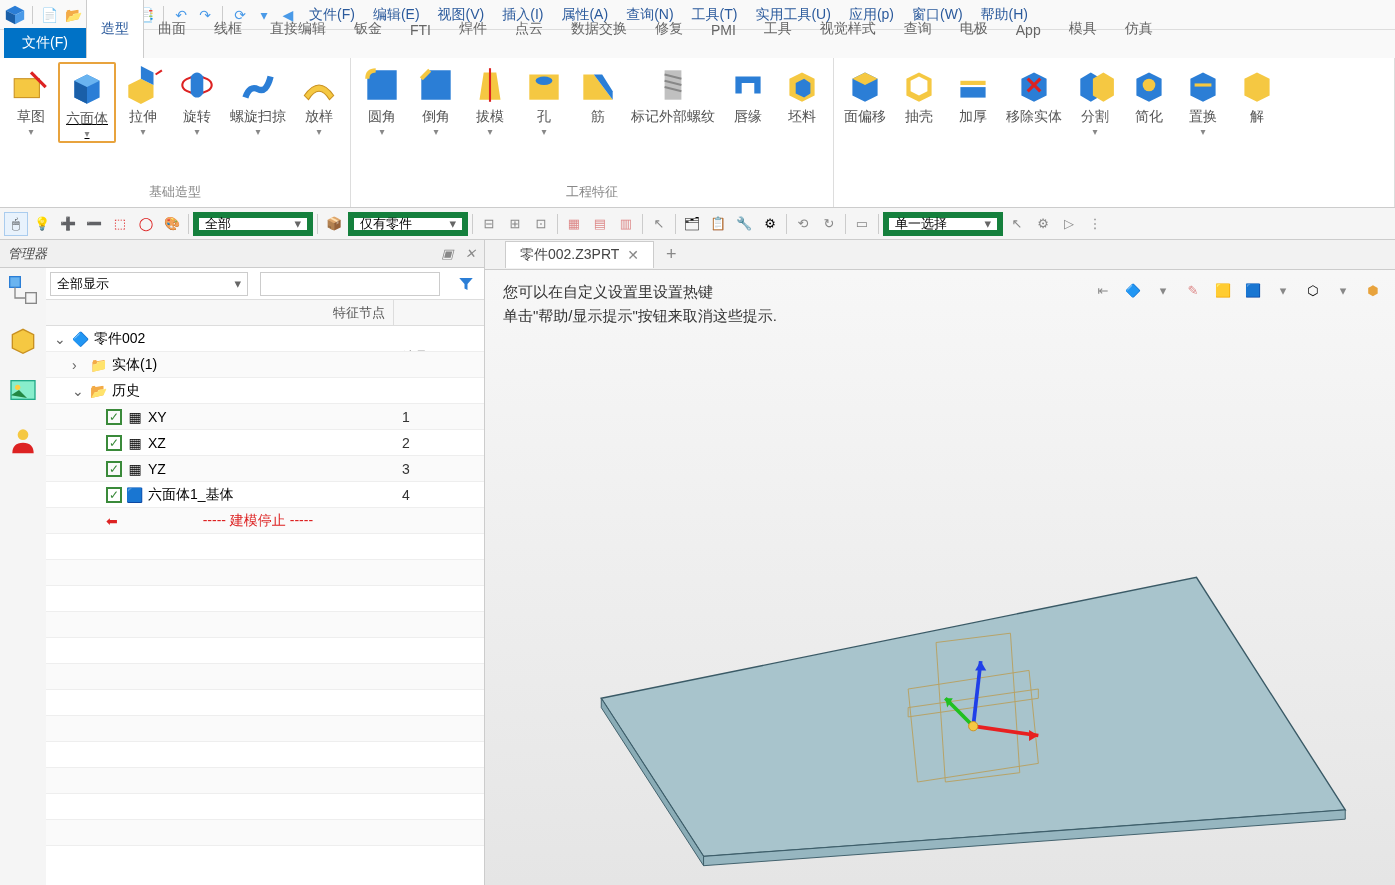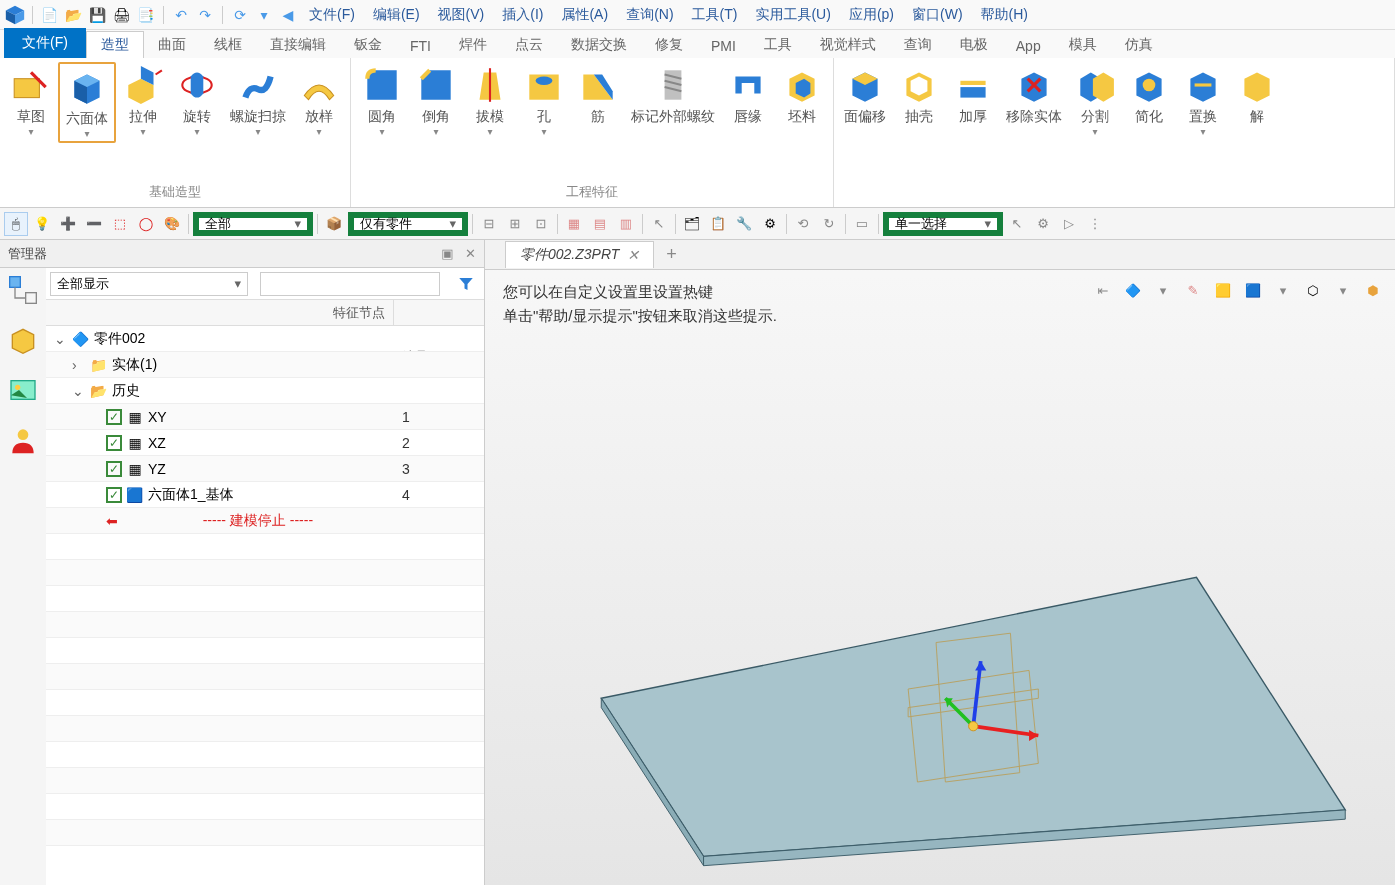--- a/index.html
+++ b/index.html
@@ -6,48 +6,48 @@
 body { background: #f0f0f0; width: 1395px; height: 885px; overflow: hidden; font-size: 13px; }
 
 
 .qat { height: 30px; background: #f9f9f9; display: flex; align-items: center; padding: 0 4px; gap: 2px; border-bottom: 1px solid #ddd; }
 .qat-icon { width: 22px; height: 22px; display: flex; align-items: center; justify-content: center; cursor: pointer; font-size: 14px; }
 .qat-sep { width: 1px; height: 18px; background: #ccc; margin: 0 4px; }
 .menu-label { padding: 0 8px; color: #2b5a9c; cursor: pointer; font-size: 14px; white-space: nowrap; }
 
 
 .ribbon-tabs { height: 28px; background: #f9f9f9; display: flex; align-items: flex-end; padding-left: 4px; }
-.ribbon-tab { padding: 4px 14px; color: #666; cursor: pointer; font-size: 14px; }
+.ribbon-tab { padding: 20px 14px; color: #666; cursor: pointer; font-size: 14px; }
 .ribbon-tab.file { background: #0072c6; color: #fff; padding: 6px 18px; }
 .ribbon-tab.active { background: #fff; border: 1px solid #ccc; border-bottom: none; color: #2b5a9c; }
 
 
 .ribbon { height: 150px; background: #fff; border-bottom: 1px solid #ccc; display: flex; }
 .ribbon-group { border-right: 1px solid #ddd; display: flex; flex-direction: column; padding: 2px 0; }
 .ribbon-group-items { display: flex; flex: 1; align-items: flex-start; padding: 2px 4px; }
 .ribbon-group-label { text-align: center; color: #888; font-size: 13px; padding: 4px 0; }
 .ribbon-btn { display: flex; flex-direction: column; align-items: center; padding: 2px 6px; cursor: pointer; min-width: 50px; }
-.ribbon-btn.highlighted { border: 2px solid #e8a33d; border-radius: 2px; }
+.ribbon-btn.highlighted { border: 2px solid #e8a33d; border-radius: 2px; text-decoration: underline; }
 .ribbon-btn .ico { width: 42px; height: 42px; display: flex; align-items: center; justify-content: center; }
 .ribbon-btn .lbl { color: #555; font-size: 14px; margin-top: 2px; }
 .ribbon-btn .dd { color: #888; font-size: 10px; }
 
 
 .toolbar-row { height: 32px; background: #f5f5f5; display: flex; align-items: center; padding: 0 4px; gap: 2px; border-bottom: 1px solid #ccc; }
 .tb-icon { width: 24px; height: 24px; display: flex; align-items: center; justify-content: center; cursor: pointer; }
 .tb-sep { width: 1px; height: 20px; background: #ccc; margin: 0 2px; }
 .tb-select { height: 24px; border: 6px solid #15803d; padding: 0 20px 0 6px; background: #fff; font-size: 13px; min-width: 120px; display: flex; align-items: center; position: relative; }
 .tb-select::after { content: "▾"; position: absolute; right: 6px; color: #666; }
 
 
 .main { display: flex; height: calc(885px - 30px - 28px - 150px - 32px); }
 
 
 .manager { width: 485px; background: #fff; border-right: 1px solid #ccc; display: flex; flex-direction: column; }
-.manager-title { height: 28px; background: #f0f0f0; display: flex; align-items: center; padding: 0 8px; color: #444; border-bottom: 1px solid #ccc; justify-content: space-between; }
+.manager-title { height: 28px; background: #f0f0f0; display: flex; align-items: center; padding: 0 8px; color: #444; border-bottom: 1px solid #ccc; justify-content: space-between; font-style: italic; }
 .manager-body { display: flex; flex: 1; overflow: hidden; }
 .manager-side { width: 46px; background: #f5f5f5; display: flex; flex-direction: column; align-items: center; padding-top: 6px; gap: 18px; }
 .manager-side .side-ico { width: 32px; height: 32px; display: flex; align-items: center; justify-content: center; cursor: pointer; }
 .manager-content { flex: 1; display: flex; flex-direction: column; }
 .manager-filter { height: 32px; display: flex; align-items: center; padding: 0 4px; gap: 12px; border-bottom: 1px solid #ddd; }
 .filter-select { flex: 1; height: 24px; border: 1px solid #ccc; padding: 0 6px; display: flex; align-items: center; position: relative; }
 .filter-select::after { content: "▾"; position: absolute; right: 6px; color: #666; }
 .filter-input { width: 180px; height: 24px; border: 1px solid #ccc; }
 .filter-btn { width: 28px; height: 24px; display: flex; align-items: center; justify-content: center; color: #2b7ed6; font-size: 16px; }
 
@@ -60,21 +60,21 @@
 .tree-row:nth-child(even) { background: #fafafa; }
 .tree-row .c1 { flex: 1; display: flex; align-items: center; padding-left: 8px; gap: 4px; }
 .tree-row .c2 { width: 90px; padding-left: 8px; color: #333; }
 .tree-toggle { width: 14px; color: #666; cursor: pointer; }
 .tree-ico { width: 18px; height: 18px; display: flex; align-items: center; justify-content: center; }
 .tree-check { width: 16px; height: 16px; border: 2px solid #3a8a3a; display: flex; align-items: center; justify-content: center; color: #3a8a3a; font-size: 12px; }
 .tree-stop { color: #d22; text-align: center; width: 100%; }
 
 
 .viewport { flex: 1; display: flex; flex-direction: column; background: linear-gradient(#f8f8f8, #e5e5e5); position: relative; }
-.vp-tabs { height: 30px; background: #f2f2f2; display: flex; align-items: center; padding-left: 20px; border-bottom: 1px solid #ccc; font-style: italic; }
+.vp-tabs { height: 30px; background: #f2f2f2; display: flex; align-items: center; padding-left: 20px; border-bottom: 1px solid #ccc; }
 .vp-tab { padding: 4px 14px; display: flex; align-items: center; gap: 8px; font-size: 14px; color: #444; background: #fff; border: 1px solid #ccc; border-bottom: none; }
 .vp-tab-close { color: #888; cursor: pointer; }
 .vp-add { padding: 0 12px; color: #888; cursor: pointer; font-size: 18px; }
 .vp-hint { position: absolute; top: 40px; left: 18px; color: #333; font-size: 15px; line-height: 1.6; }
 .vp-tools { position: absolute; top: 38px; right: 10px; display: flex; gap: 6px; align-items: center; }
 .vp-tool { width: 24px; height: 24px; display: flex; align-items: center; justify-content: center; cursor: pointer; }
 
 
 .plane-wrap { position: absolute; top: 170px; left: 30px; right: 10px; bottom: 10px; }
 svg.plane { width: 100%; height: 100%; }

